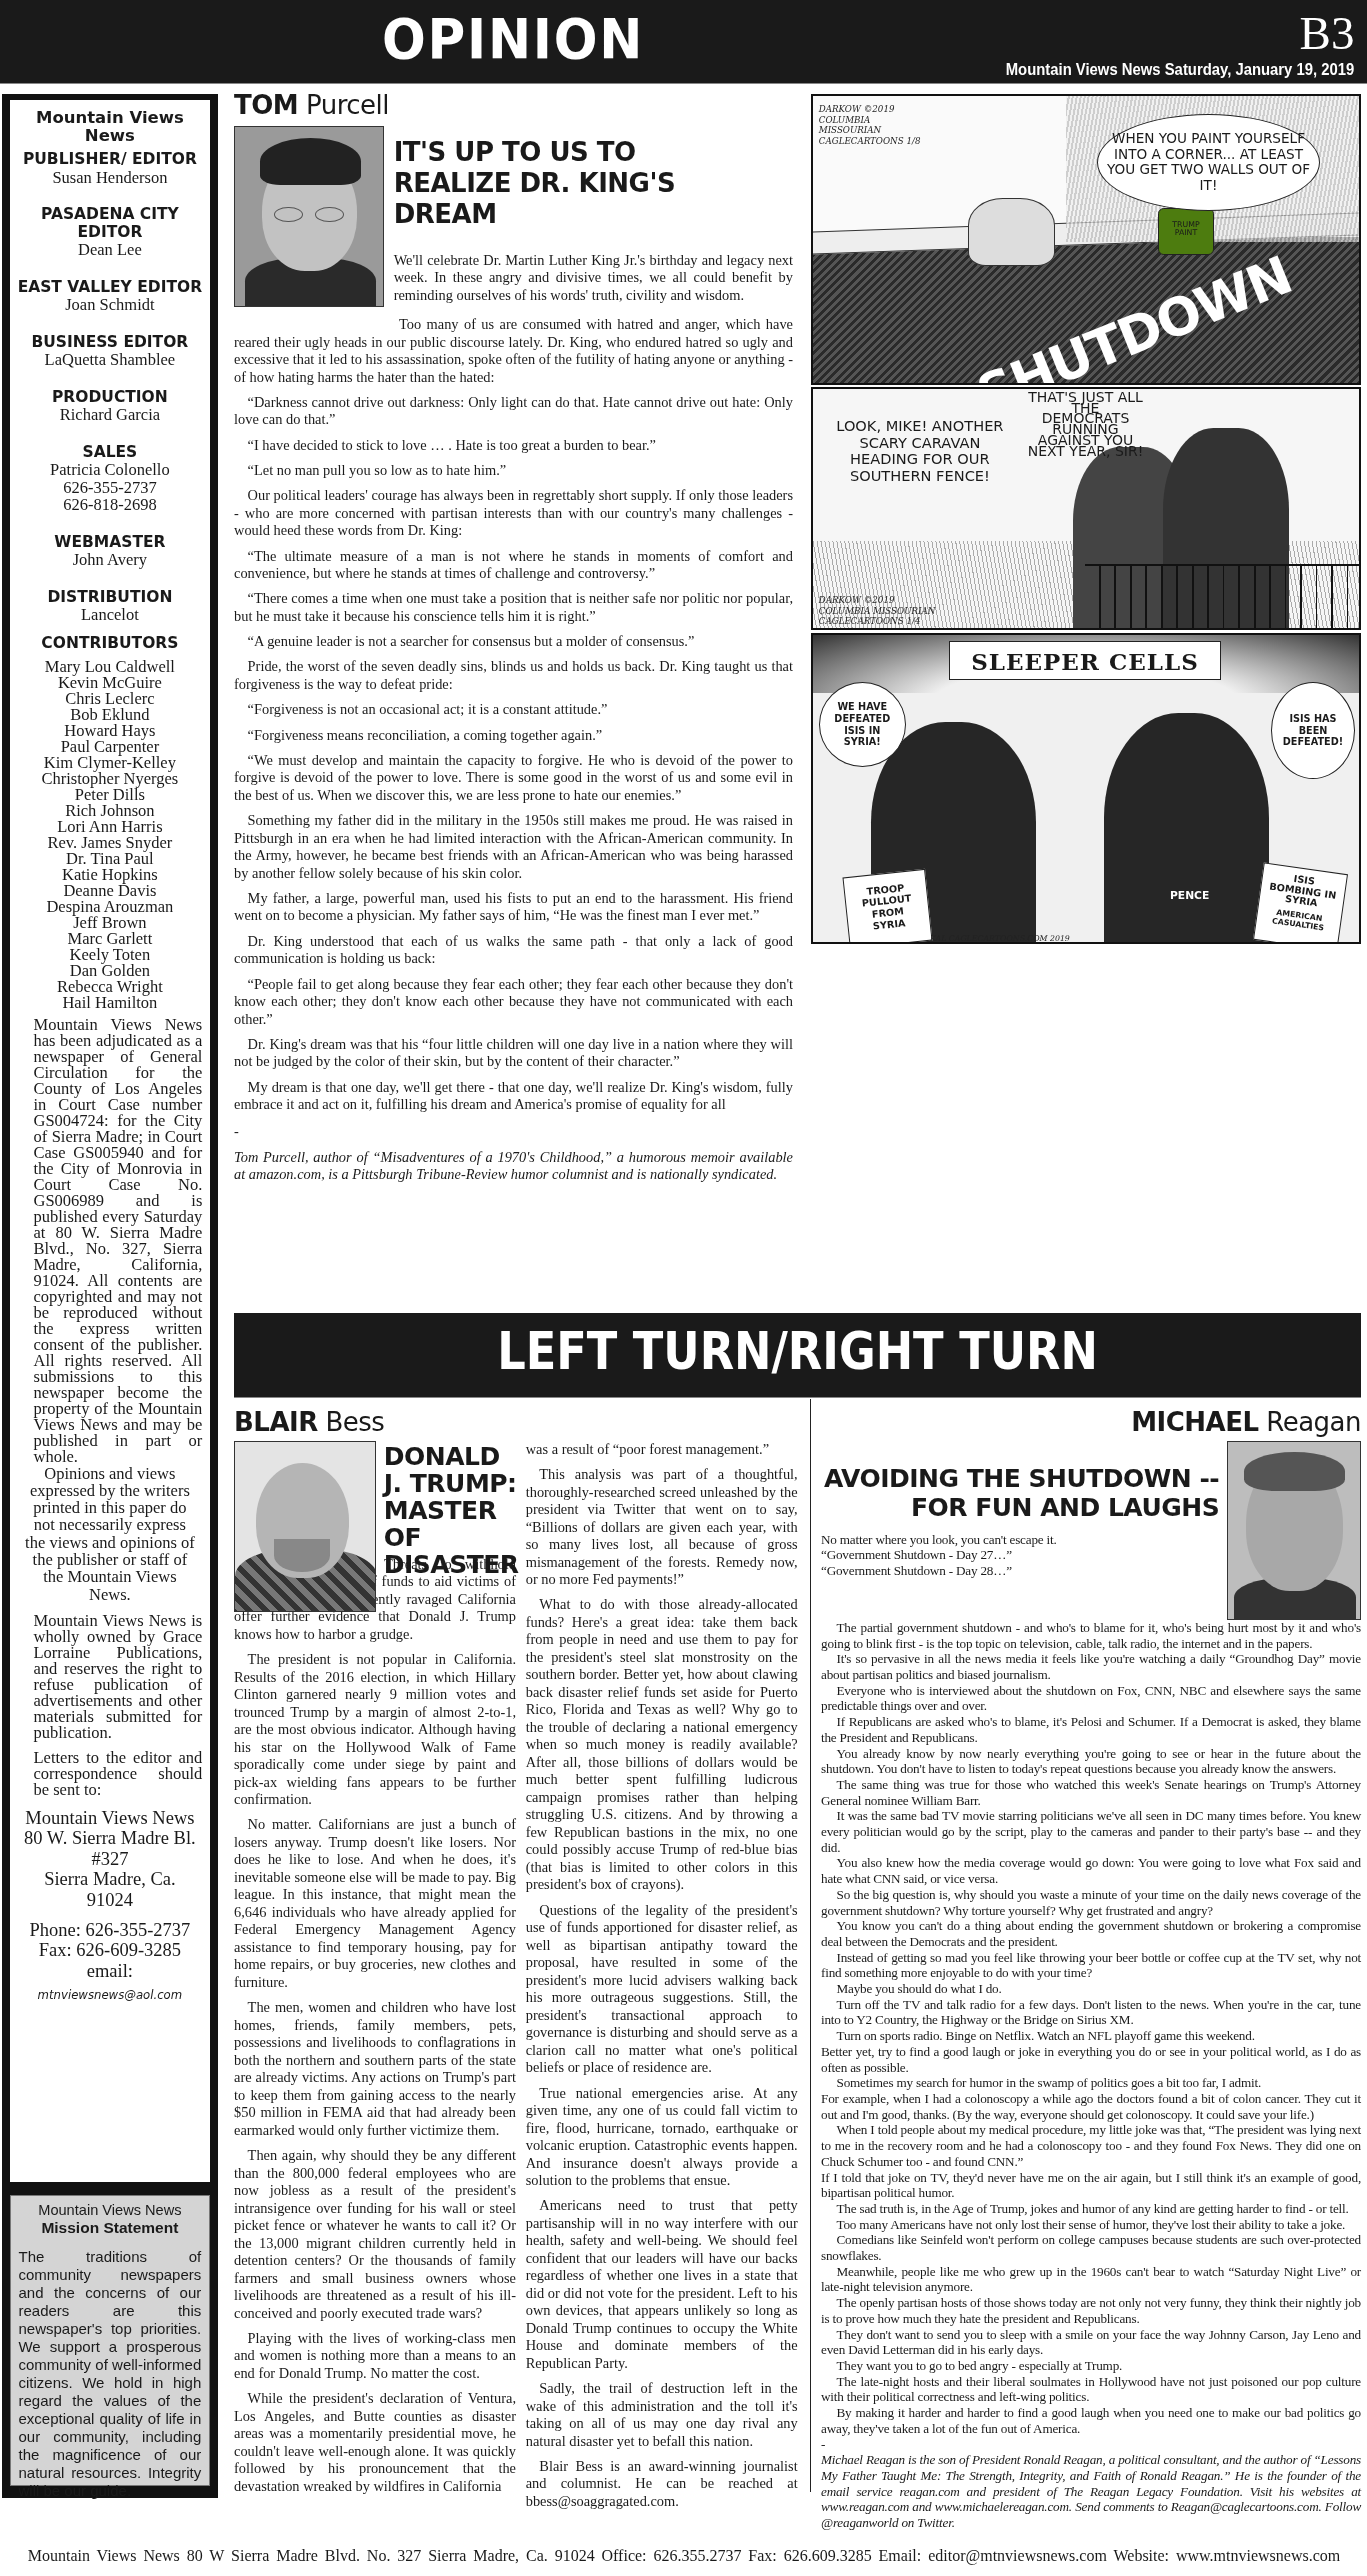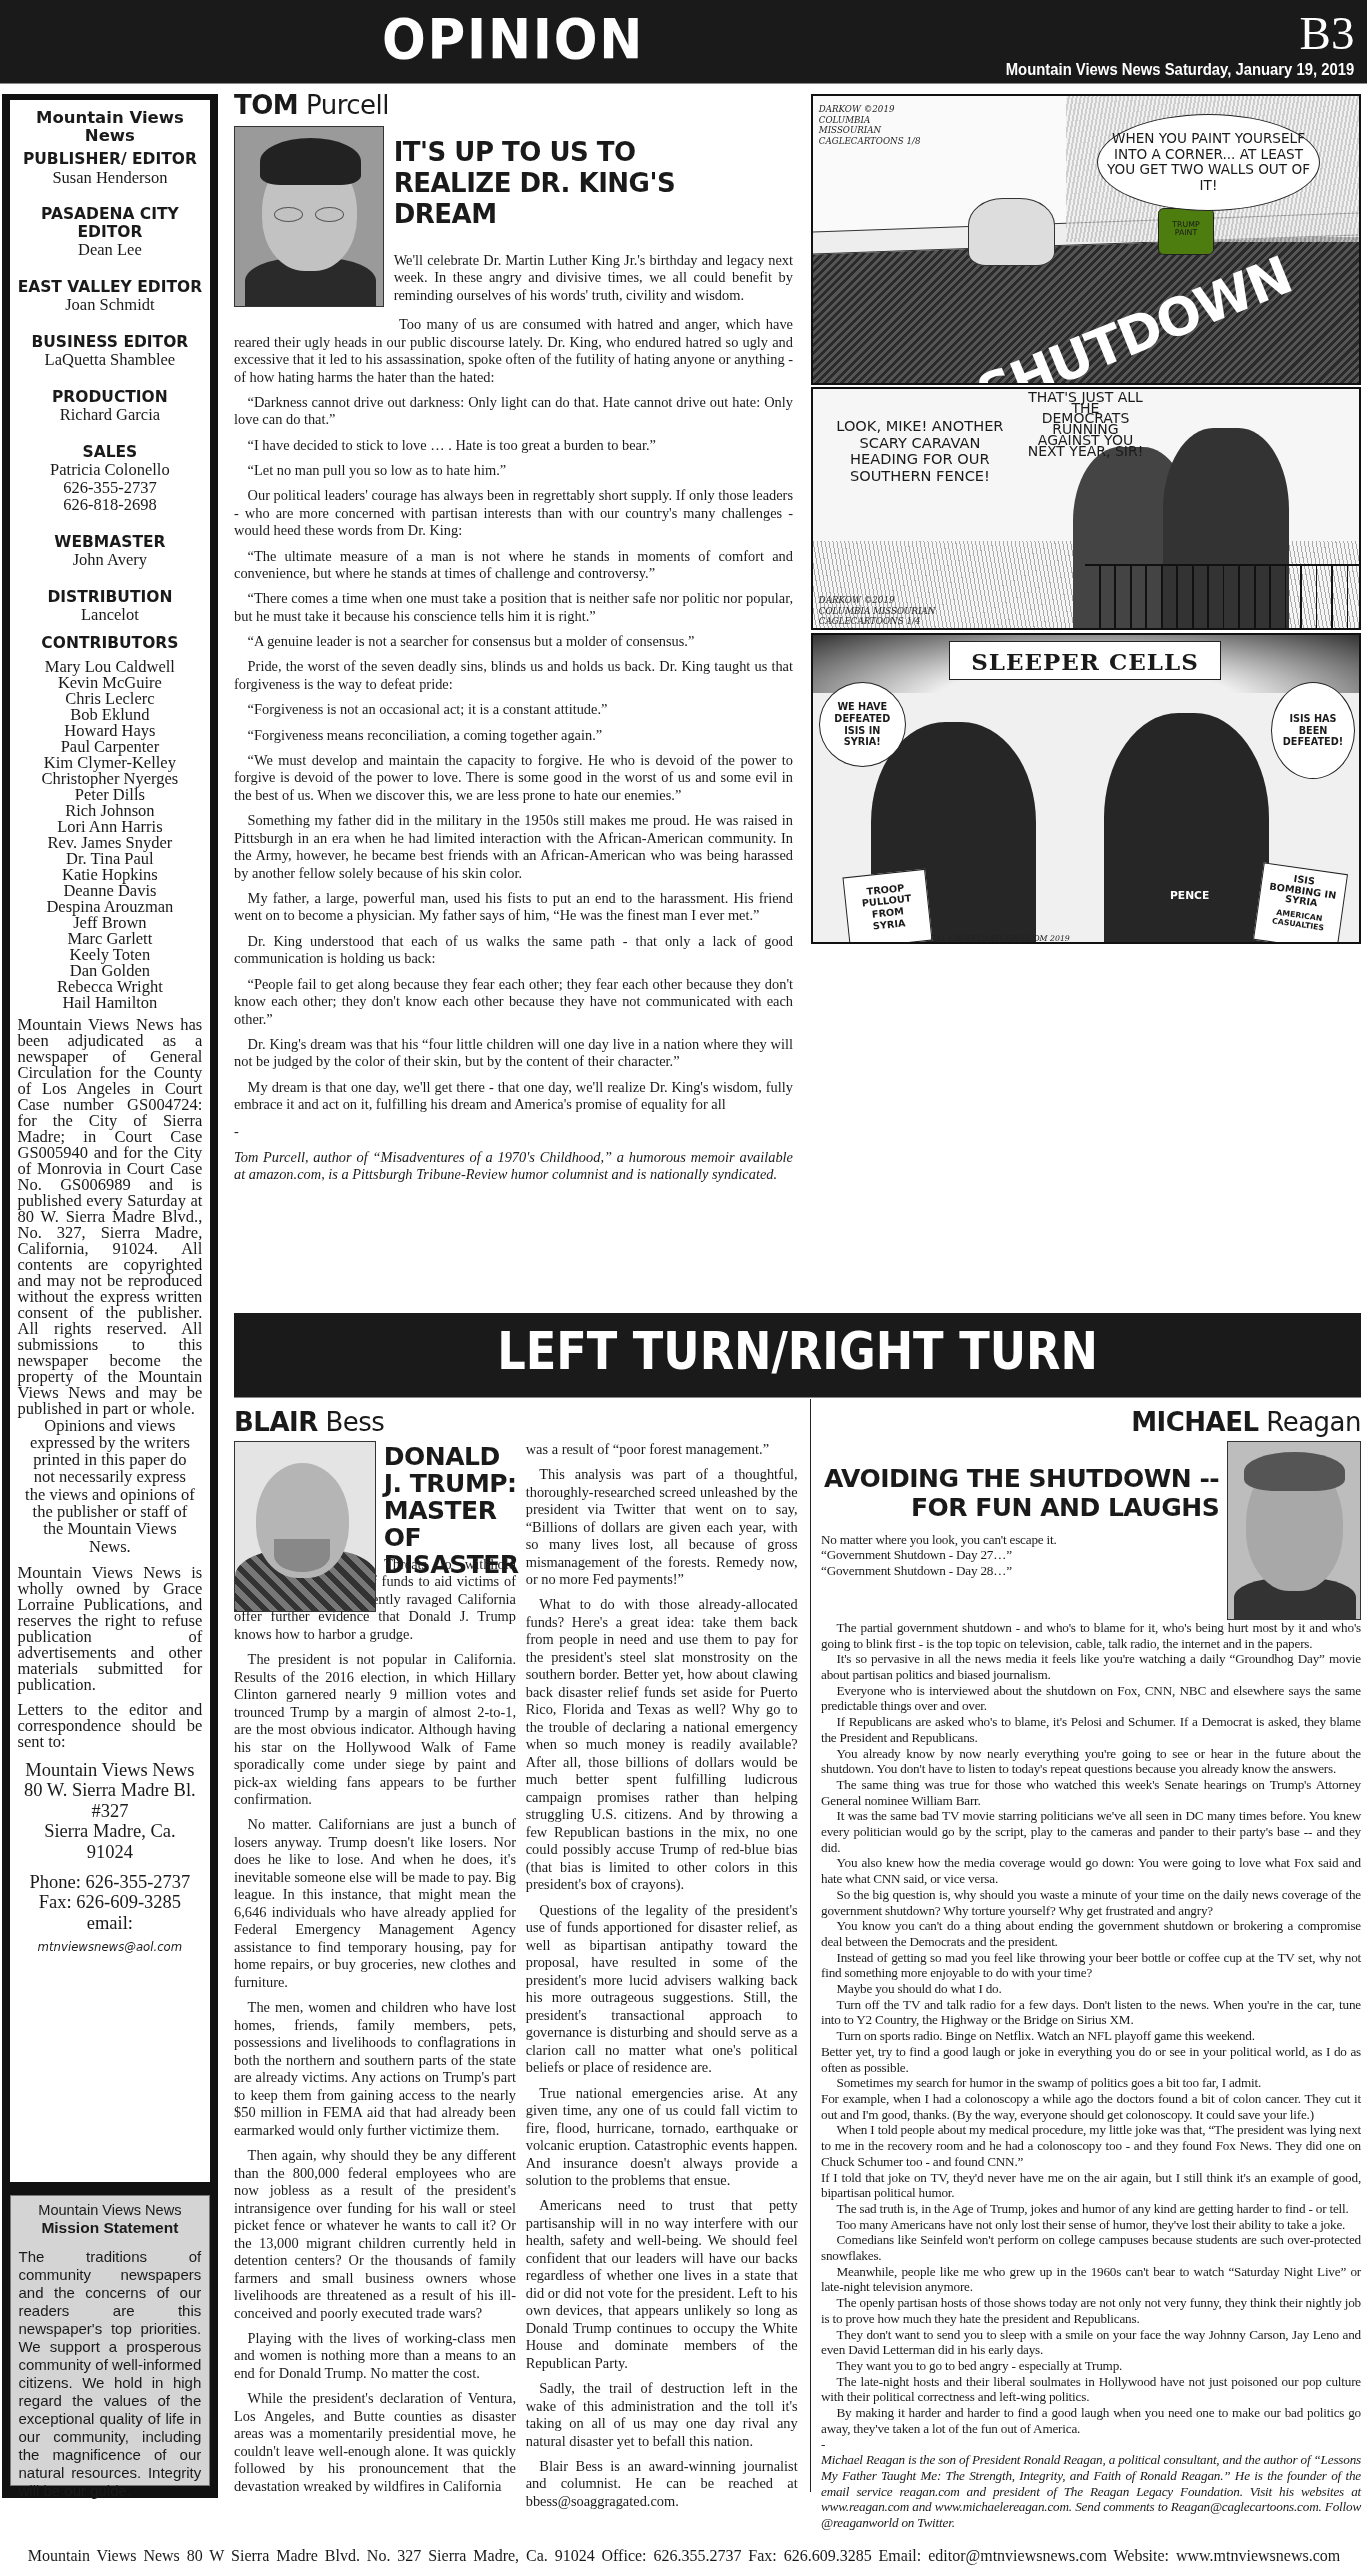--- a/index.html
+++ b/index.html
@@ -9,21 +9,21 @@
   .masthead .page { position: absolute; right: 13.6px; top: 5.8px; color: #fff; font-family: "Liberation Serif", serif; font-size: 47px; }
   .masthead .dateline { position: absolute; right: 13.6px; top: 60px; color: #fff; font-family: "Liberation Sans", sans-serif; font-weight: bold; font-size: 16.5px; transform: scaleX(0.9); transform-origin: right; }
 
   
   .sidebar { position: absolute; left: 1.9px; top: 94px; width: 216px; height: 2404px; background: #111; padding: 5.8px 7.8px; }
   .sidebar-inner { background: #fff; width: 100%; height: 2082px; padding: 5.8px 7.8px; text-align: center; }
   .sb-brand { font-family: "DejaVu Sans", sans-serif; font-weight: bold; font-size: 16.5px; line-height: 17.5px; margin-top: 3.9px; }
   .sb-role { font-family: "DejaVu Sans", sans-serif; font-weight: bold; font-size: 15.5px; line-height: 17.5px; margin-top: 20px; }
   .sb-name { font-size: 16.5px; line-height: 17.5px; }
   .sb-contrib { font-size: 16.5px; line-height: 16px; margin-top: 5.8px; }
-  .sb-legal { text-align: justify; font-size: 16.5px; line-height: 16px; margin-top: 5.8px; hyphens: auto; }
+  .sb-legal { text-align: justify; font-size: 16.5px; line-height: 16px; margin-top: 5.8px; hyphens: auto; margin-left: 16px; }
   .sb-disclaimer { text-align: center; font-size: 16.5px; line-height: 17.3px; }
   .sb-contact { text-align: center; font-size: 18.5px; line-height: 20.4px; margin-top: 9.7px; }
   .sb-email { font-family: "DejaVu Sans", sans-serif; font-style: italic; font-size: 11.7px; margin-top: 3.9px; }
   .mission { background: #d4d4d4; border: 1.9px solid #777; margin-top: 13.6px; height: 291px; padding: 5.8px 7.8px; }
   .mission .m-h1 { font-family: "Liberation Sans", sans-serif; font-size: 14.6px; text-align: center; line-height: 16.5px; }
   .mission .m-h2 { font-family: "Liberation Sans", sans-serif; font-weight: bold; font-size: 15.5px; text-align: center; line-height: 17.5px; }
   .mission .m-body { font-family: "Liberation Sans", sans-serif; font-size: 15px; line-height: 18px; text-align: justify; margin-top: 11.7px; }
 
   
   .byline { font-family: "DejaVu Sans", sans-serif; font-size: 26px; letter-spacing: -0.5px; }

